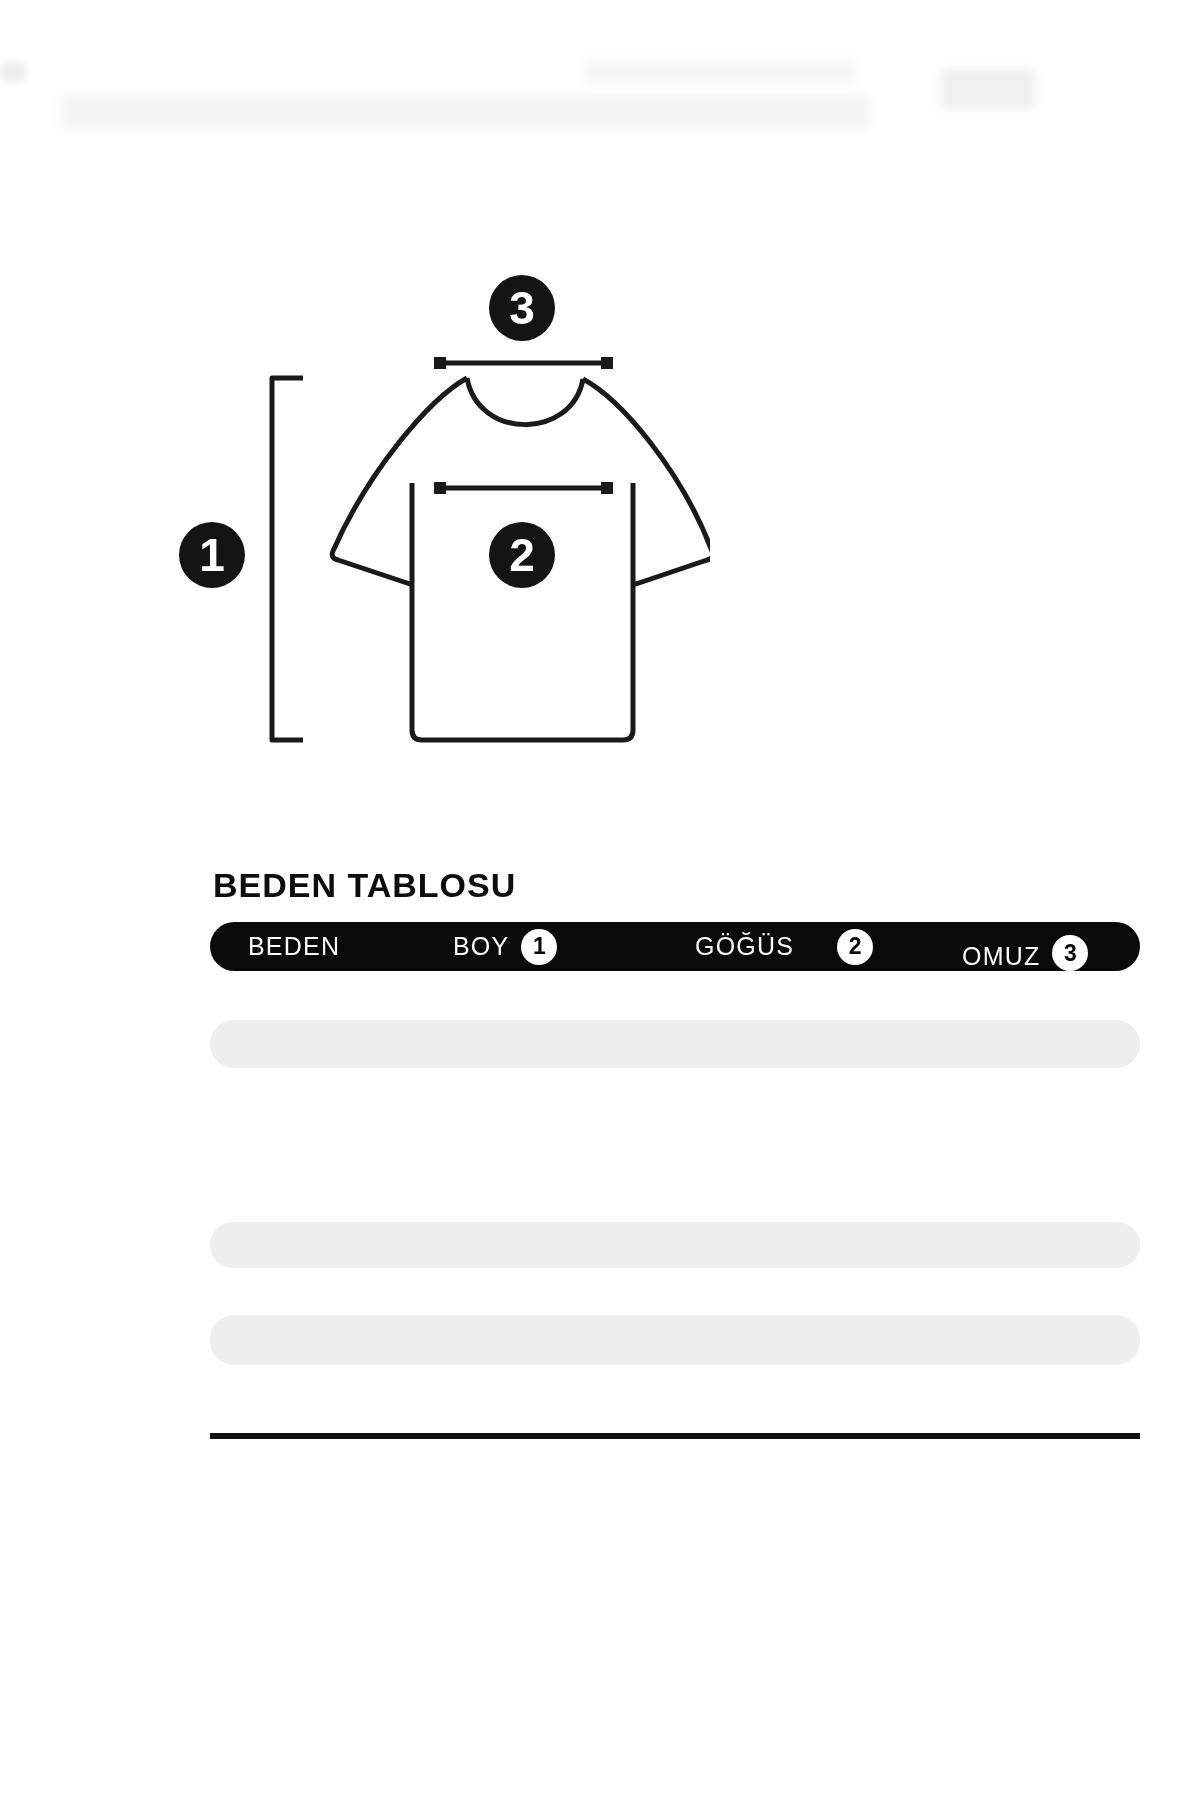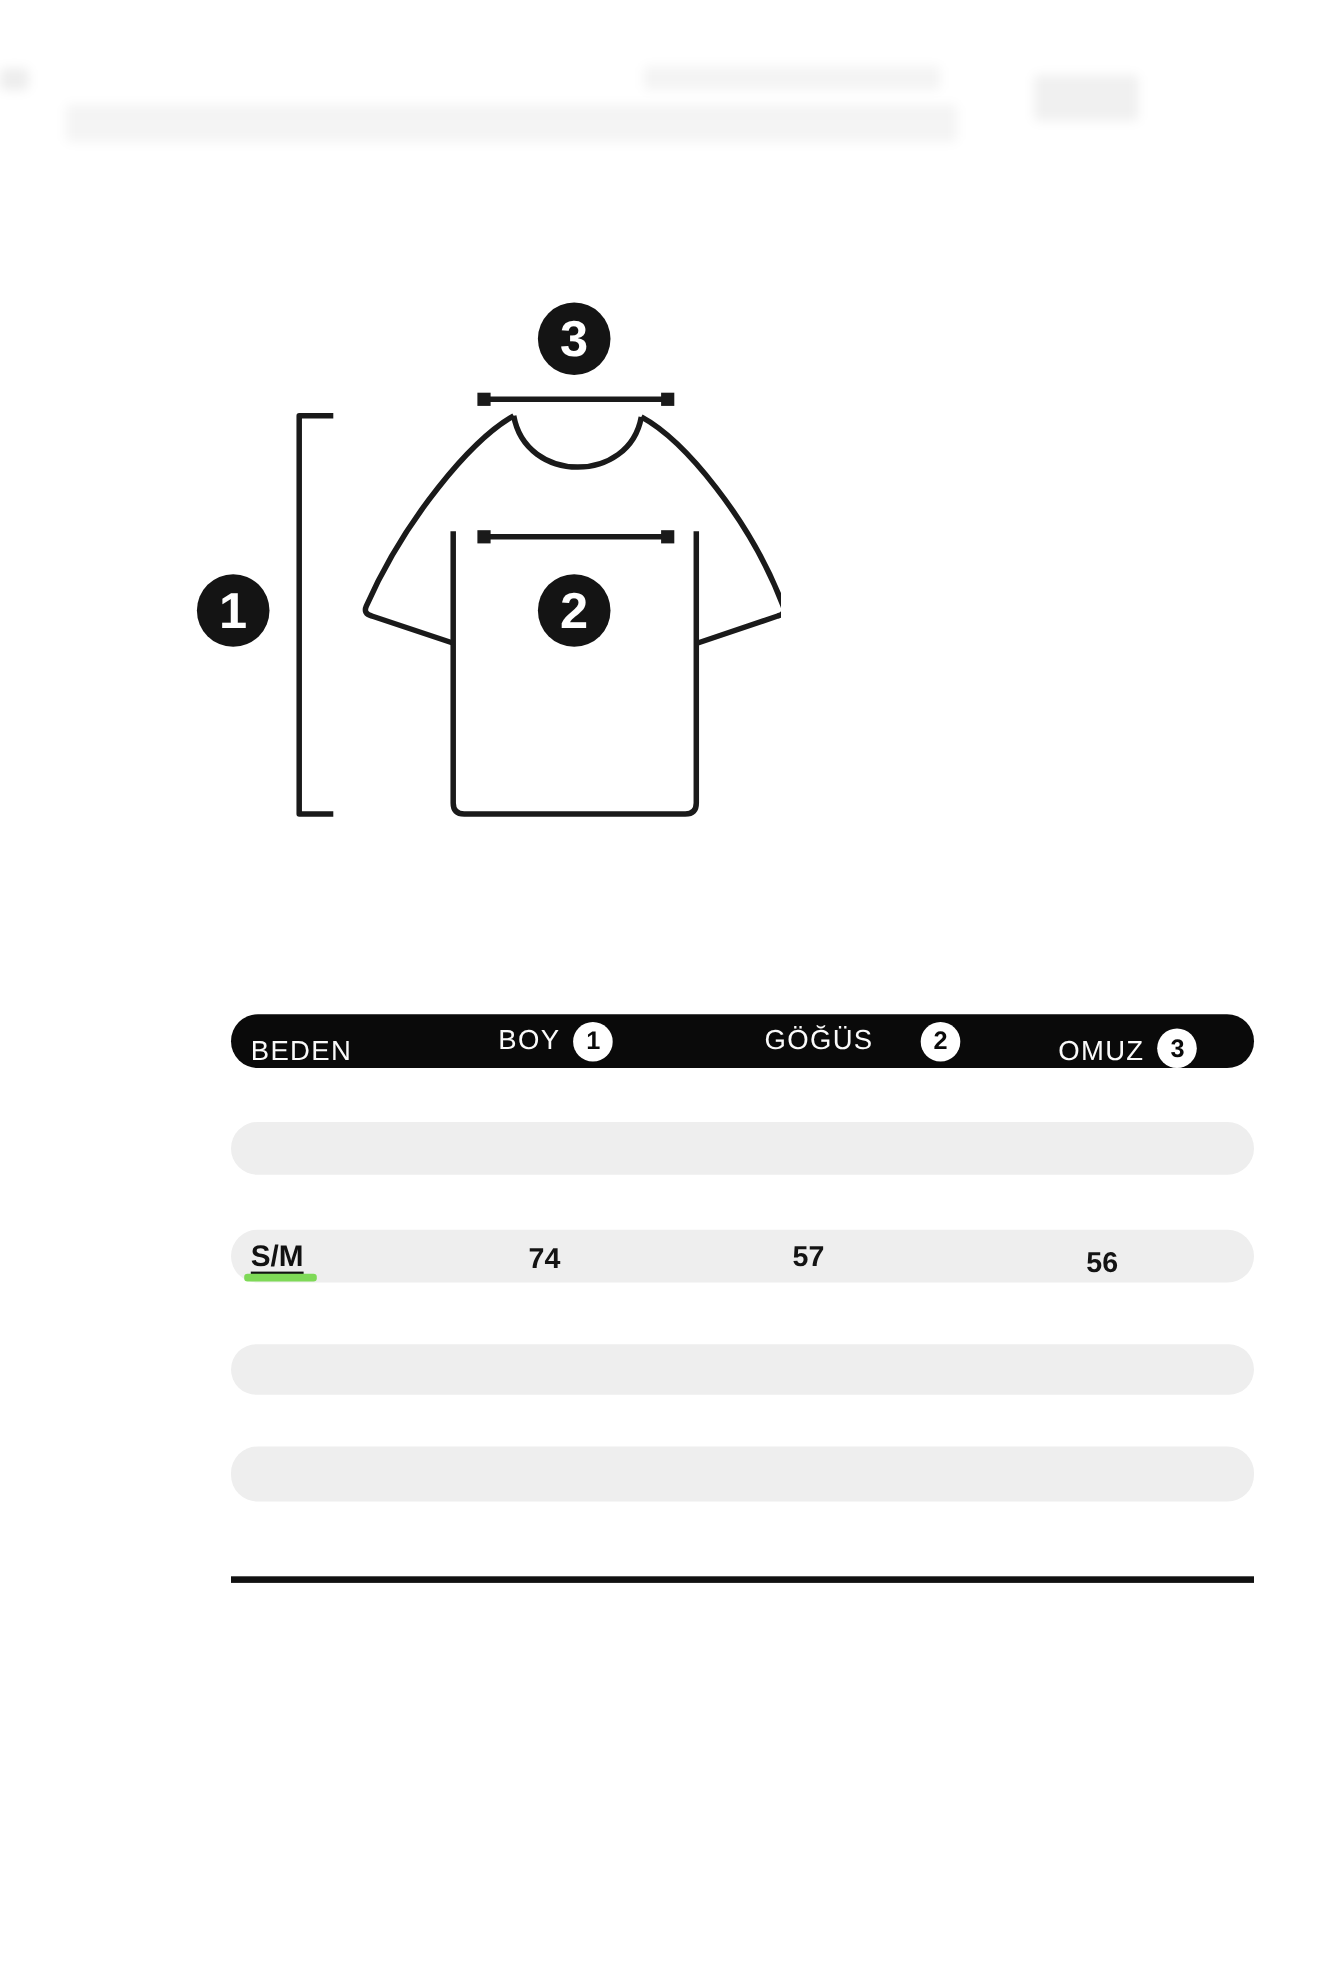--- a/index.html
+++ b/index.html
@@ -83,48 +83,42 @@
     <g>
       <circle cx="212" cy="555" r="33" fill="#141414"></circle>
       <text x="212" y="571" text-anchor="middle" font-size="46" font-weight="bold" fill="#ffffff">1</text>
       <circle cx="522" cy="555" r="33" fill="#141414"></circle>
       <text x="522" y="571" text-anchor="middle" font-size="46" font-weight="bold" fill="#ffffff">2</text>
       <circle cx="522" cy="308" r="33" fill="#141414"></circle>
       <text x="522" y="324" text-anchor="middle" font-size="46" font-weight="bold" fill="#ffffff">3</text>
     </g>
   </svg>
 
+  <div class="title">BEDEN TABLOSU</div>
 
   <div class="bar header-bar">
-    <div class="header-cell" style="left:18px;align-items:flex-end;">
+    <div class="header-cell" style="left:38px;">
       <span class="header-label">BEDEN</span>
     </div>
     <div class="header-cell" style="left:243px;">
       <span class="header-label">BOY</span>
       <span class="hmark">1</span>
     </div>
     <div class="header-cell" style="left:485px;gap:43px;">
       <span class="header-label">GÖĞÜS</span>
       <span class="hmark">2</span>
     </div>
     <div class="header-cell" style="left:752px;align-items:flex-end;">
       <span class="header-label">OMUZ</span>
       <span class="hmark">3</span>
     </div>
   </div>
 
   <div class="bar pill pill-a"></div>
 
-  <div class="bar row-sm">
-    <span class="size-label sm-label">S/M</span>
-    <span class="green-bar"></span>
-    <span class="num c1" style="top:11px;">74</span>
-    <span class="num c2" style="top:9px;">57</span>
-    <span class="num c3" style="top:14px;">56</span>
-  </div>
 
 
   <div class="bar pill pill-b"></div>
   <div class="bar pill pill-c"></div>
 
   <div class="divider"></div>
 
 
 </div>
 

